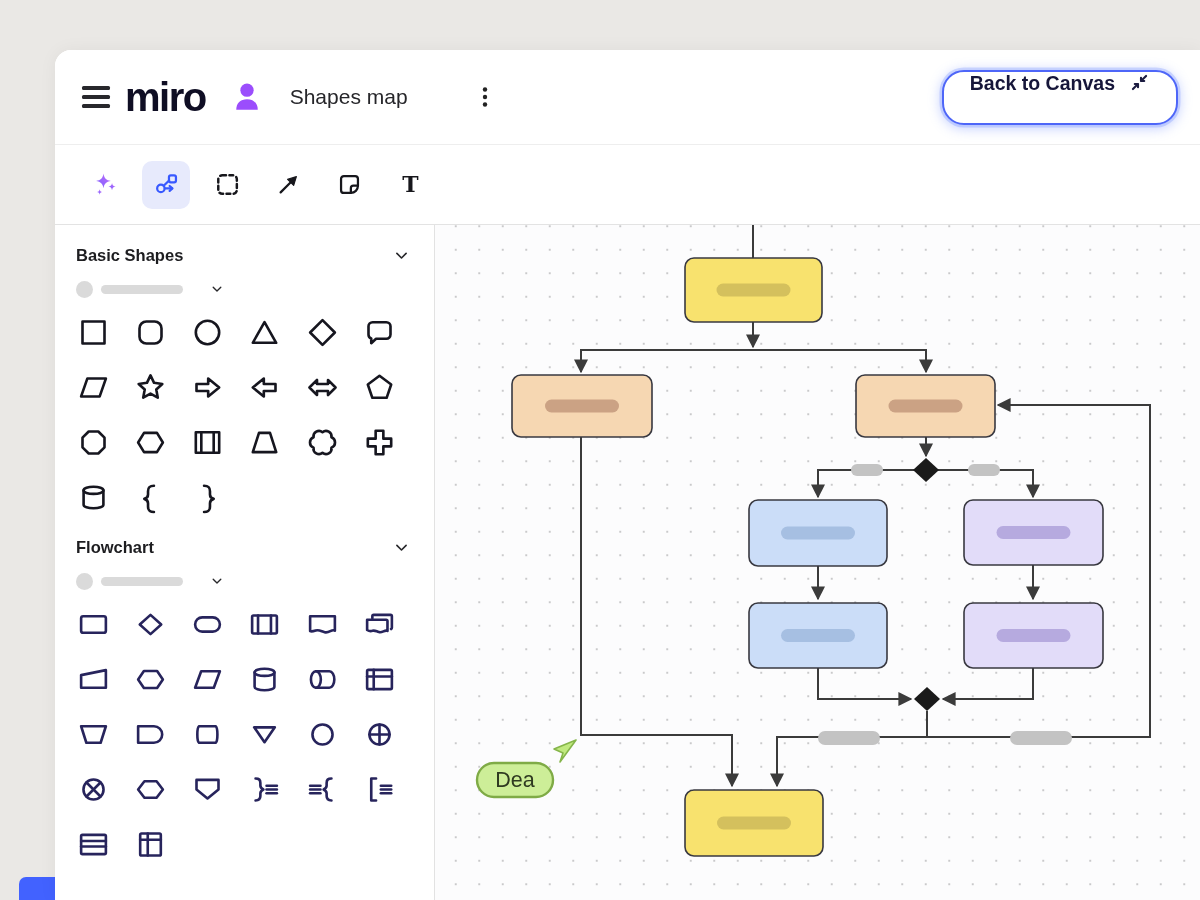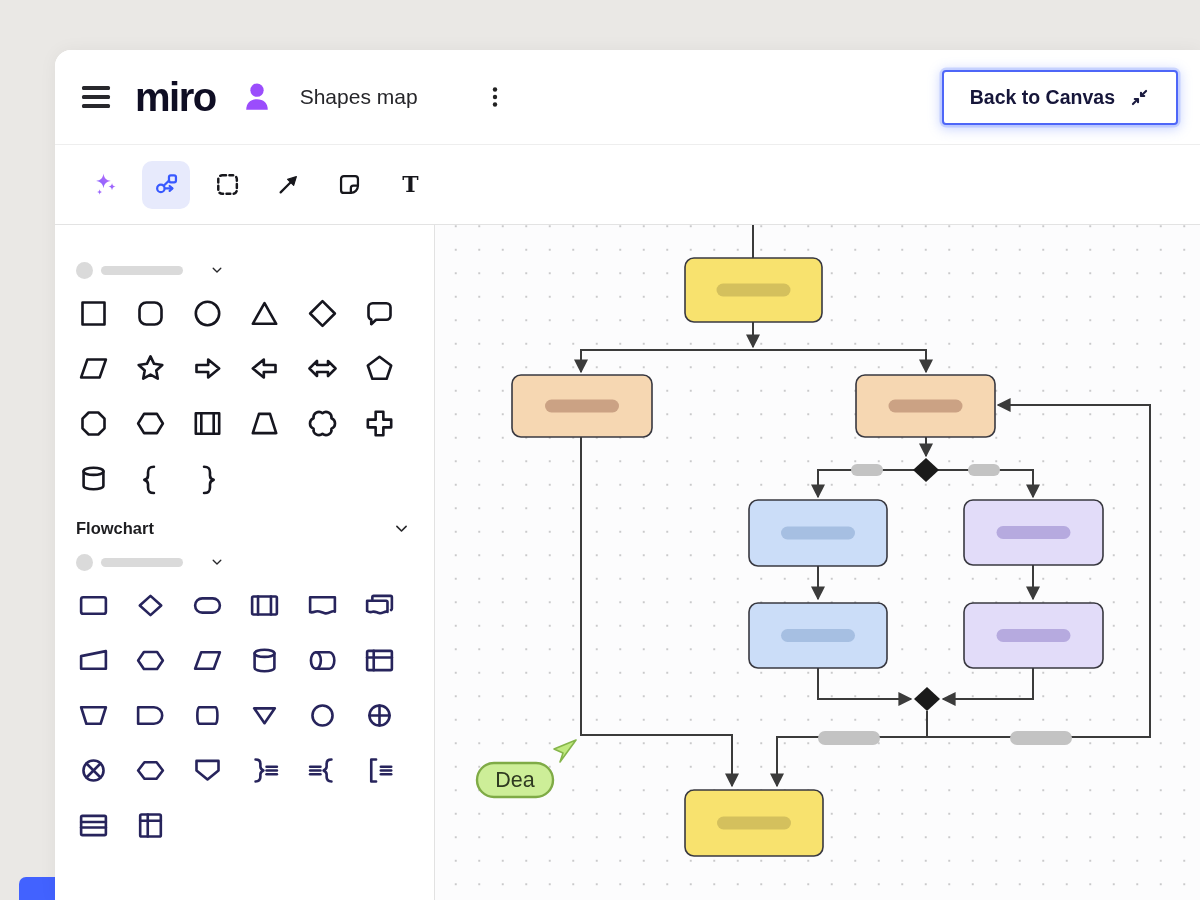--- a/index.html
+++ b/index.html
@@ -21,29 +21,29 @@
   }
   
   .app-header {
     height:95px; flex:none; display:flex; align-items:center;
     padding:0 12px 0 27px; border-bottom:1px solid #eeeeee; background:#fff;
   }
   .hamburger { width:28px; cursor:pointer; }
   .hamburger span { display:block; width:28px; height:3.4px; background:#28282c; border-radius:1.5px; }
   .hamburger span + span { margin-top:5.6px; }
   .logo {
-    margin-left:25px; font-size:40px; font-weight:800; color:#0f0e24;
+    margin-left:15px; font-size:40px; font-weight:800; color:#0f0e24;
     letter-spacing:-1.5px; line-height:1;
   }
   .avatar { margin-left:24px; width:34px; height:34px; }
   .board-title { margin-left:26px; font-size:21px; font-weight:500; color:#26262a; }
   .more-btn { margin-left:64px; width:26px; height:30px; display:flex; align-items:center; justify-content:center; color:#222; }
   .back-btn {
-    margin-left:auto; margin-right:10px; height:55px; display:flex; align-items:center;
-    gap:14px; padding:0 26px; background:#fff; border:2.5px solid #4e66f8; border-radius:4px;
+    margin-left:auto; margin-right:10px; height:55px; display:flex; 
+    gap:14px; padding:0 26px; background:#fff; border:2.5px solid #4e66f8; border-radius:22px;
     font-size:19.5px; font-weight:700; color:#16163a; cursor:pointer;
     box-shadow:0 0 0 2.5px rgba(110,140,255,.28), 0 2px 12px 2px rgba(110,140,255,.38);
   }
   .back-btn svg { width:21px; height:21px; stroke:#1b1b40; stroke-width:2.4; fill:none; stroke-linecap:round; stroke-linejoin:round; }
   
   .tool-row {
     height:80px; flex:none; display:flex; align-items:center; gap:13px;
     padding-left:26px; border-bottom:1px solid #e3e3e3; background:#fff;
   }
   .tool { width:48px; height:48px; border-radius:10px; display:flex; align-items:center; justify-content:center; color:#17171c; cursor:pointer; }
@@ -158,20 +158,26 @@
       <div class="tool">
         <svg viewBox="0 0 24 24">
           <text x="12" y="18.3" text-anchor="middle" font-family="DejaVu Serif, serif" font-size="19.5" font-weight="600" fill="currentColor" stroke="none">T</text>
         </svg>
       </div>
     </div>
 
   <div class="content">
     <div class="shapes-panel">
   <div class="panel-section">
+    <div class="section-header">
+      <span class="section-title">Basic Shapes</span>
+      <svg class="chev" viewBox="0 0 24 24">
+        <polyline points="5.5,9 12,15.5 18.5,9"></polyline>
+      </svg>
+    </div>
     <div class="skeleton-row">
       <span class="sk-circle"></span>
       <span class="sk-bar"></span>
       <svg class="chev sm" viewBox="0 0 24 24">
         <polyline points="5.5,9 12,15.5 18.5,9"></polyline>
       </svg>
     </div>
     <div class="shape-grid basic">
             <div class="shape-cell">
               <svg viewBox="0 0 24 24">

